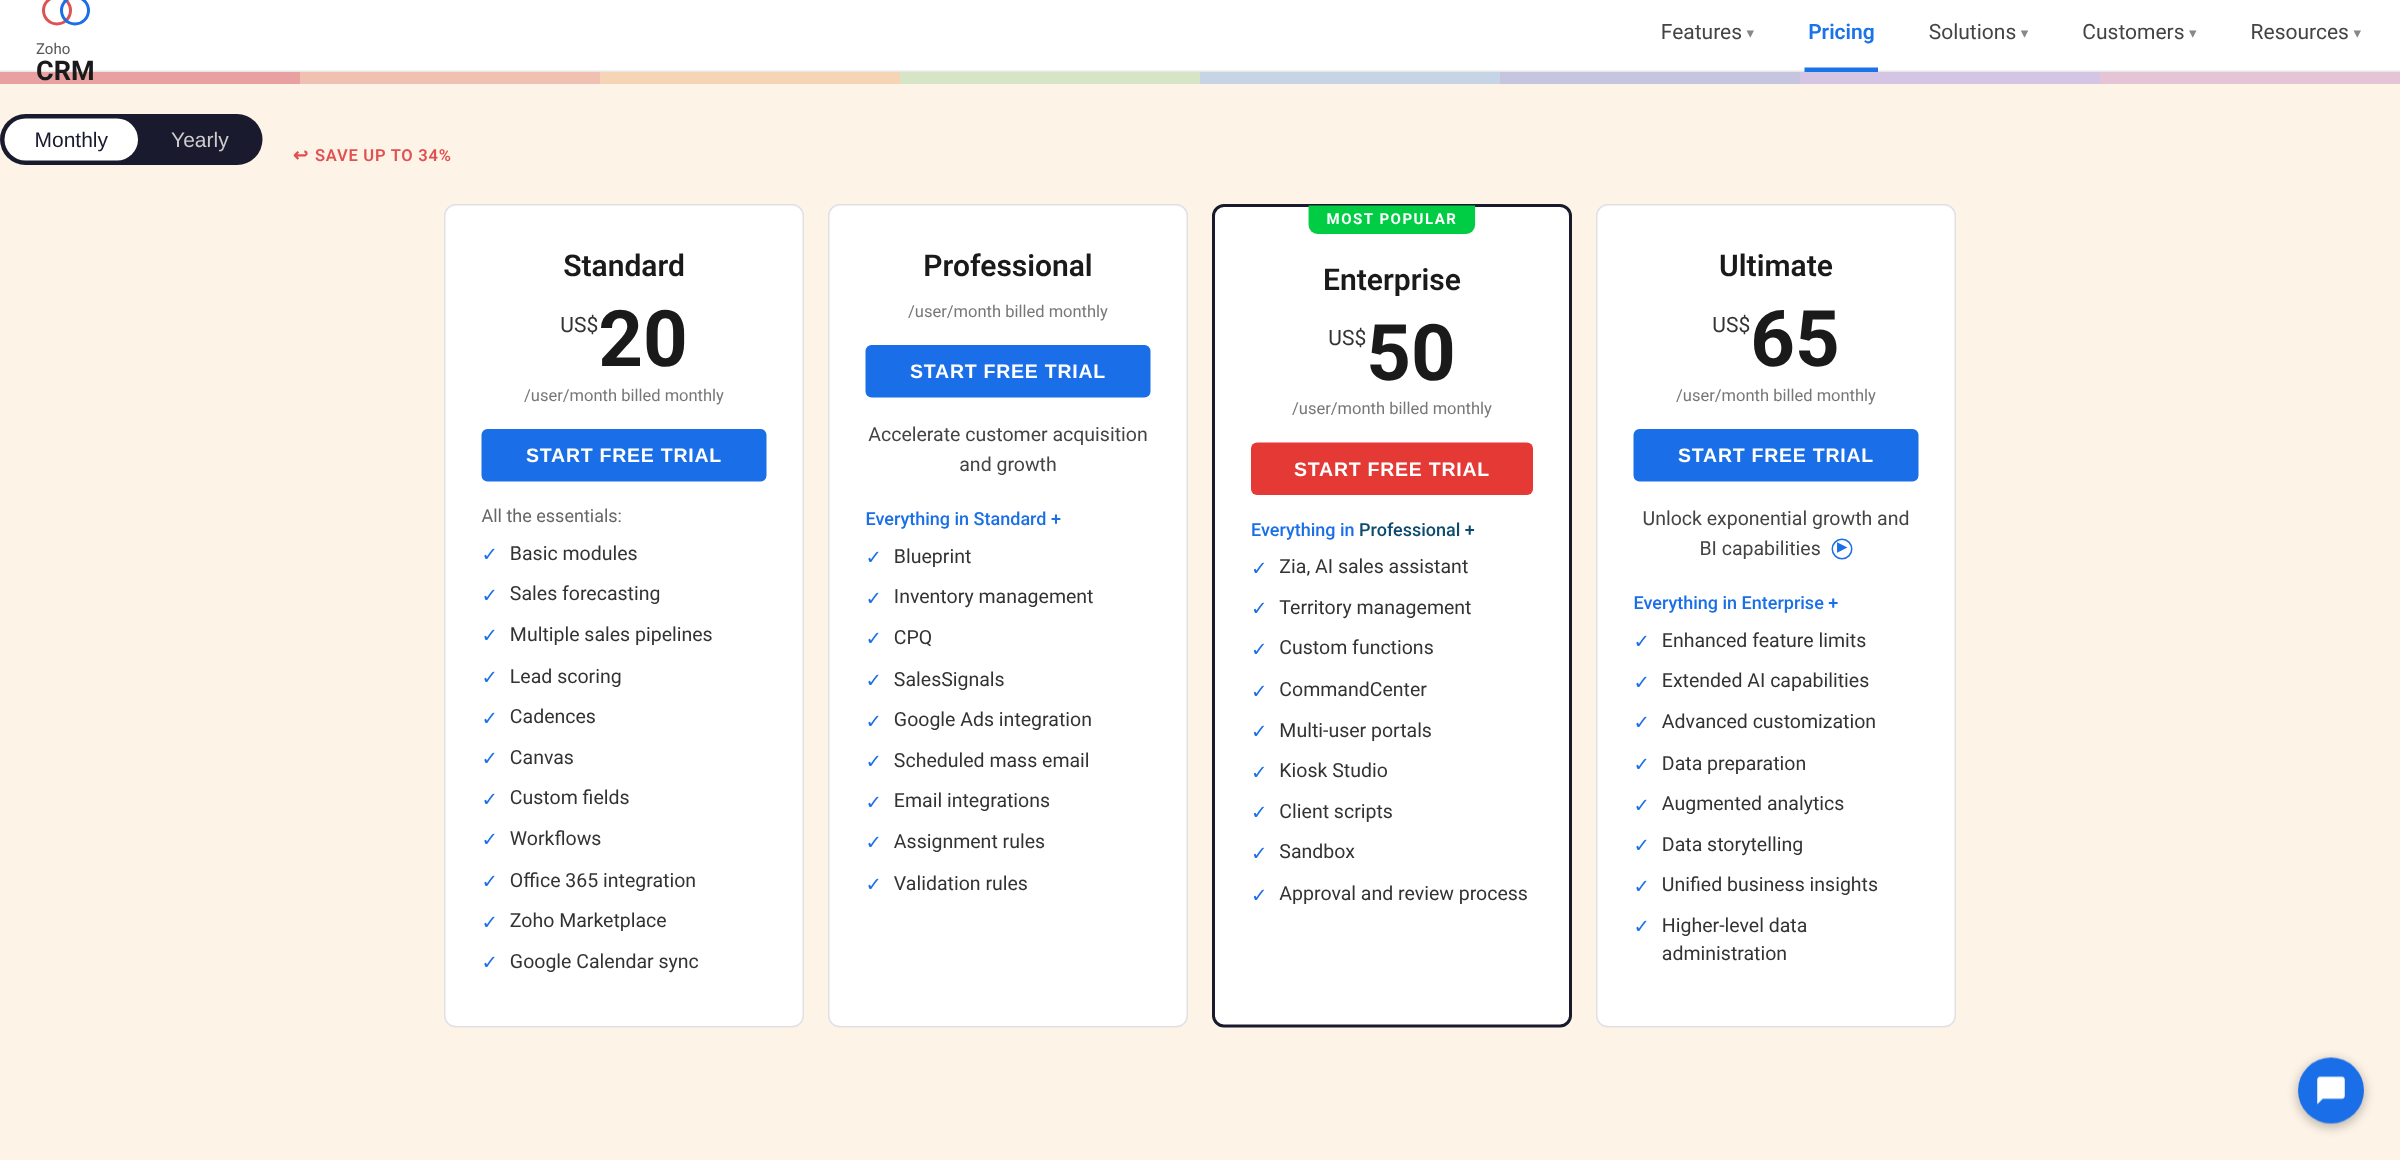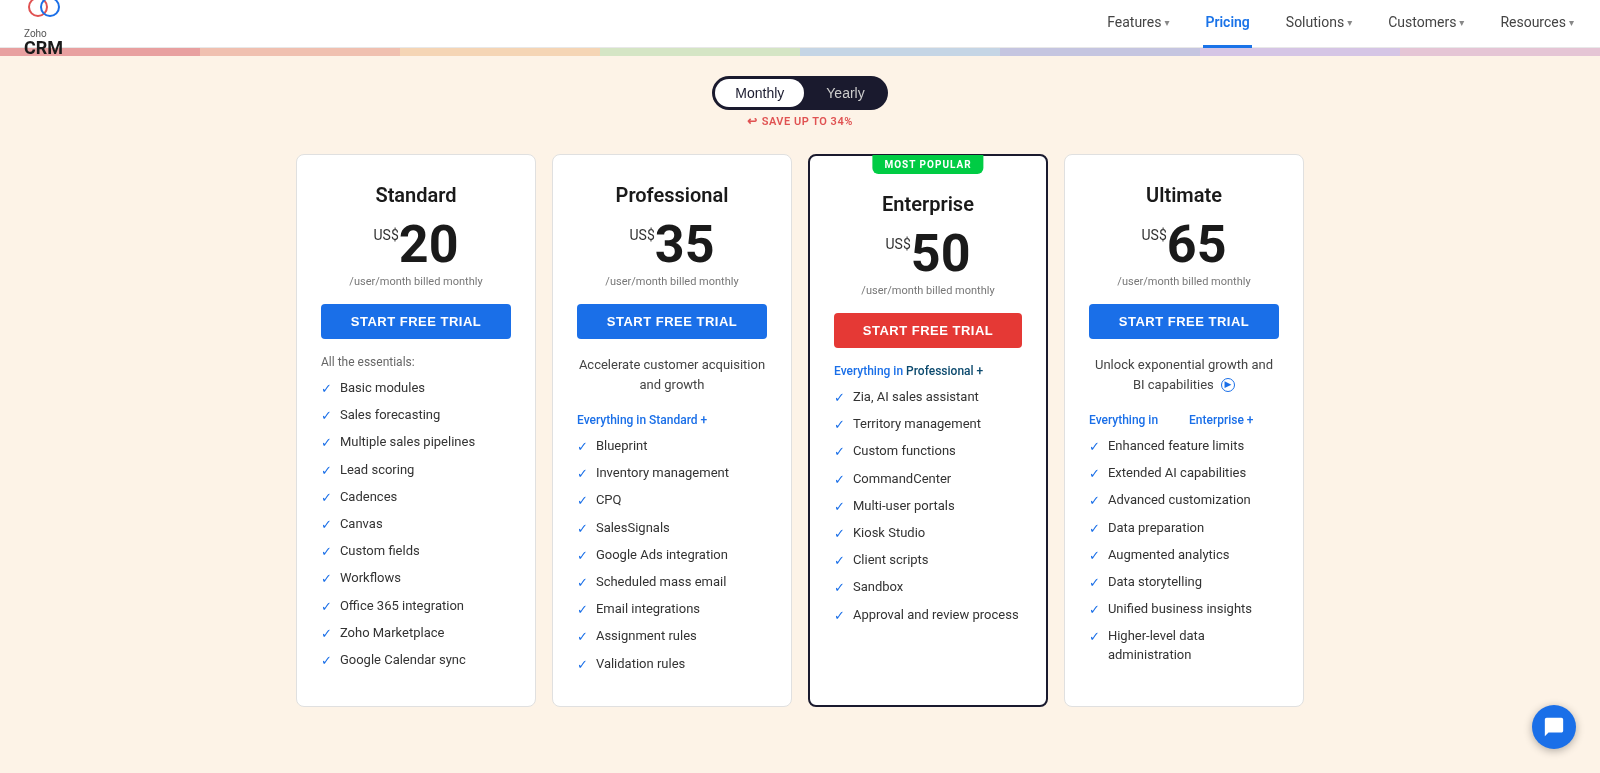--- a/index.html
+++ b/index.html
@@ -65,23 +65,23 @@
     
     .color-band {
       display: flex;
       height: 8px;
     }
     .color-band-seg { flex: 1; }
 
     
     .toggle-section {
       display: flex;
-      flex-direction: column;
-      align-items: center;
+      align-items: flex-end;
       padding: 20px 0 10px;
+      gap: 20px;
     }
     .toggle-wrapper {
       display: flex;
       background: #1a1a2e;
       border-radius: 30px;
       padding: 3px;
       gap: 2px;
     }
     .toggle-btn {
       padding: 6px 20px;
@@ -385,23 +385,20 @@
         </li>
       <li>
           <span class="check-icon">✓</span>
           <span>Google Calendar sync</span>
         </li>
     </ul>
   </div>
 
   <div class="plan-card">
     <div class="plan-name">Professional</div>
-    <div class="plan-price">
-      <span class="currency">US$</span><span class="amount">35</span>
-    </div>
     <div class="plan-billing">/user/month billed monthly</div>
     <button class="cta-btn blue">START FREE TRIAL</button>
     <div class="plan-desc">Accelerate customer acquisition and growth</div>
     <div class="includes-label">
       <span>Everything in </span><span style="color:#1a6fe8;font-weight:500;">Standard +</span>
     </div>
     <ul class="feature-list">
       <li>
           <span class="check-icon">✓</span>
           <span>Blueprint</span>
@@ -497,21 +494,21 @@
     <div class="plan-price">
       <span class="currency">US$</span><span class="amount">65</span>
     </div>
     <div class="plan-billing">/user/month billed monthly</div>
     <button class="cta-btn blue">START FREE TRIAL</button>
     <div class="plan-desc">
       <span>Unlock exponential growth and BI capabilities</span>
       <span class="info-icon">▶</span>
     </div>
     <div class="includes-label">
-      <span>Everything in </span><span style="color:#1a6fe8;font-weight:500;margin-left:28px;">Enterprise +</span>
+      <span>Everything in </span><span style="color:#1a6fe8;font-weight:500;">Enterprise +</span>
     </div>
     <ul class="feature-list">
       <li>
           <span class="check-icon">✓</span>
           <span>Enhanced feature limits</span>
         </li>
       <li>
           <span class="check-icon">✓</span>
           <span>Extended AI capabilities</span>
         </li>

